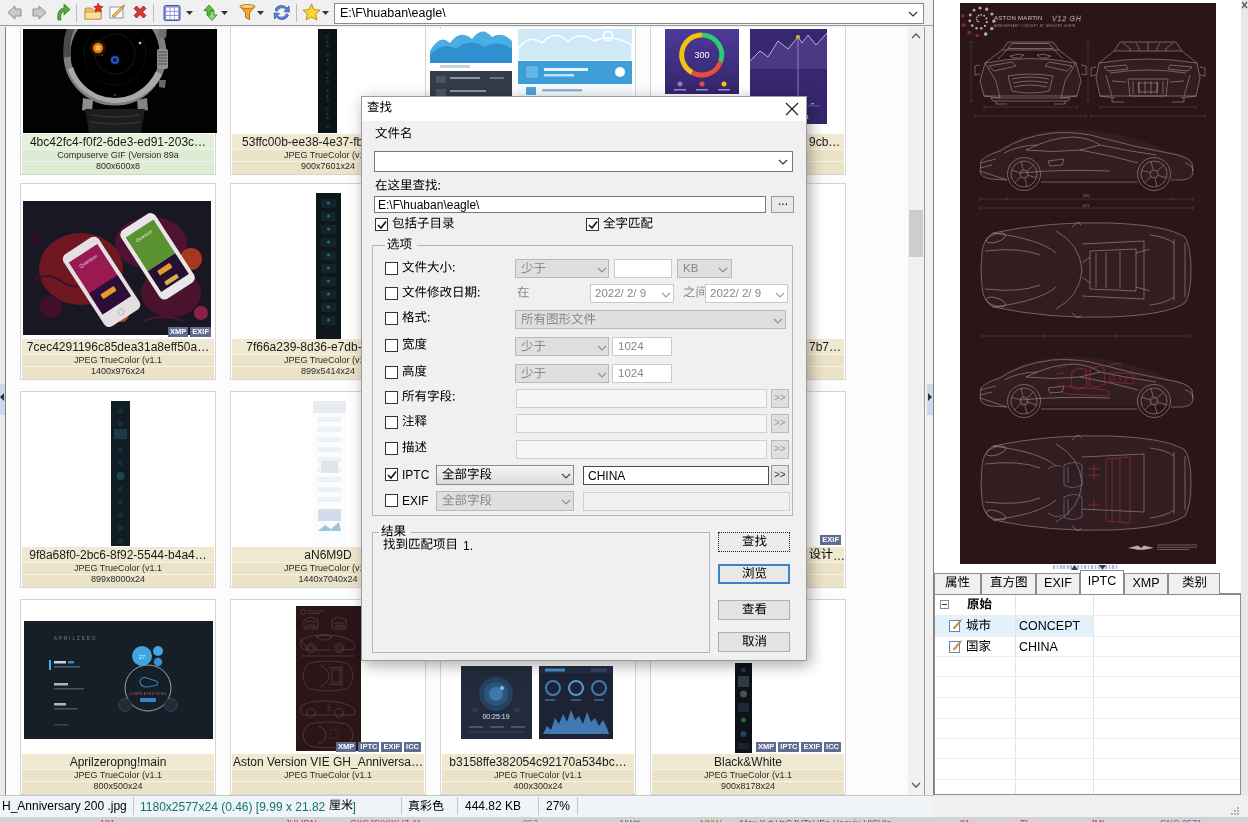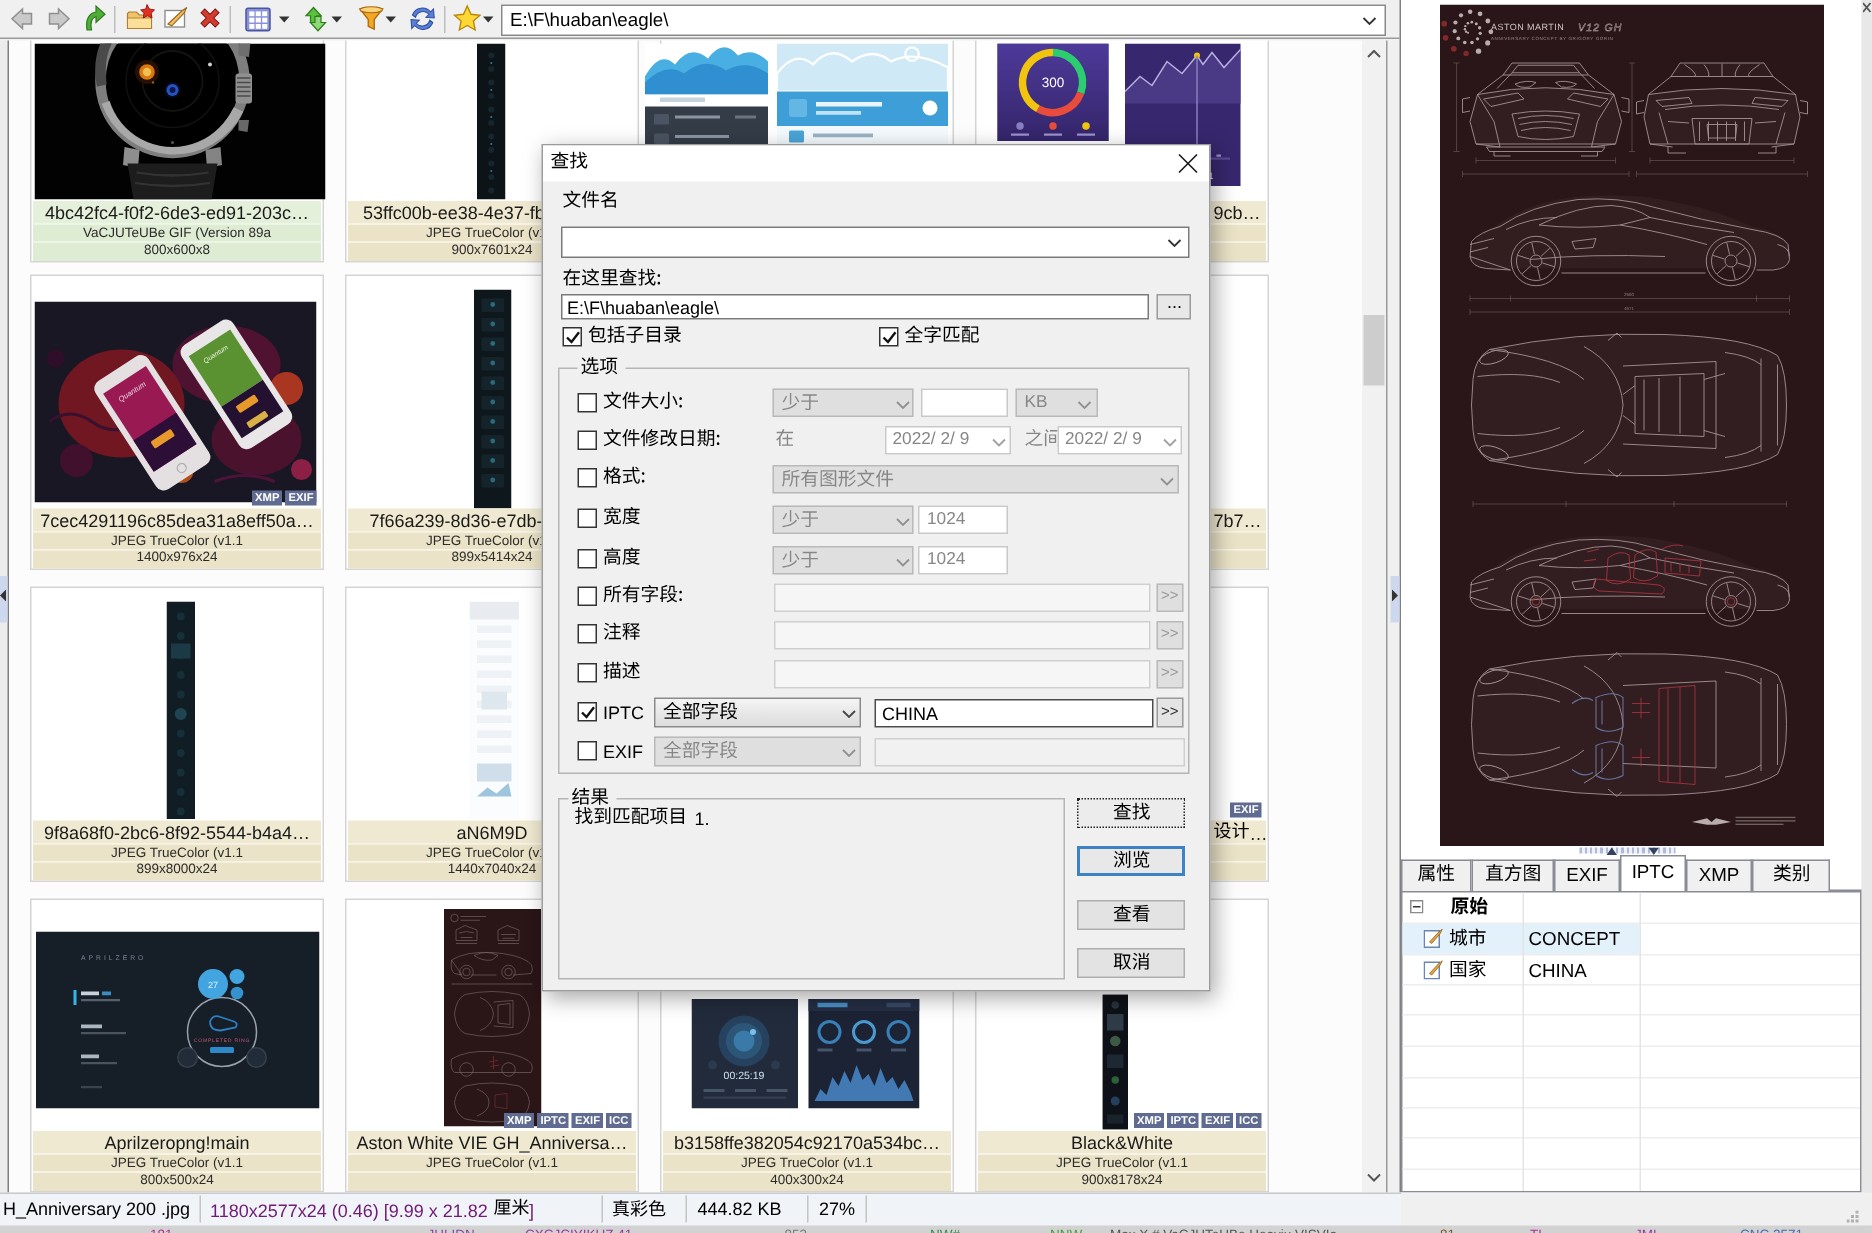--- a/index.html
+++ b/index.html
@@ -94,21 +94,21 @@
             <path d="M62 80 L122 80 L118 104 L66 104 Z" fill="#1d1d1d"></path>
             <path d="M68 86 Q92 90 116 86 M67 93 Q92 97 117 93" stroke="#333" stroke-width="1.5" fill="none"></path>
             <circle cx="92" cy="66" r="1" fill="#555"></circle>
           </svg>
           <div class="abs" style="left:1px;right:1px;top:158px;height:15px;background:#e4f0da"></div>
           <div class="abs" style="left:1px;right:1px;top:173px;height:1px;background:#ecf5e5"></div>
           <div class="abs" style="left:1px;right:1px;top:174px;height:11px;background:#dfecd4"></div>
           <div class="abs" style="left:1px;right:1px;top:185px;height:1px;background:#ecf5e5"></div>
           <div class="abs" style="left:1px;right:1px;top:186px;height:12px;background:#dfecd4"></div>
           <div class="cname" style="top:159px">4bc42fc4-f0f2-6de3-ed91-203c…</div>
-          <div class="cinfo" style="top:174px">VaCJUTeUBe GIF (Version 89a</div>
+          <div class="cinfo" style="top:174px">Compuserve GIF (Version 89a</div>
           <div class="cinfo" style="top:185px">800x600x8</div>
         </div>
         <div class="cell" style="left:230px;top:-25px;width:196px;height:200px">
           <svg class="abs" style="left:87px;top:53px" width="19" height="104" viewBox="0 0 19 104">
             <rect width="19" height="104" fill="#0c1418"></rect>
             <circle cx="9.5" cy="8" r="2" fill="#16262e"></circle>
             <circle cx="9.5" cy="17" r="2" fill="#16262e"></circle>
             <circle cx="9.5" cy="26" r="2" fill="#16262e"></circle>
             <circle cx="9.5" cy="35" r="2" fill="#16262e"></circle>
             <circle cx="9.5" cy="44" r="2" fill="#16262e"></circle>
@@ -412,21 +412,21 @@
             <g stroke="#8e3640" stroke-width="0.4" fill="none" opacity="0.9">
               <path d="M30 102 L36 101 M31 105 L37 104 M33 98 L33 107"></path>
               <path d="M34 124 L42 123 L42 133 L34 132 Z"></path>
             </g>
           </svg>
           <div class="abs" style="left:1px;right:1px;top:154px;height:15px;background:#f0e9d1"></div>
           <div class="abs" style="left:1px;right:1px;top:169px;height:1px;background:#f7f3e6"></div>
           <div class="abs" style="left:1px;right:1px;top:170px;height:11px;background:#ebe3c7"></div>
           <div class="abs" style="left:1px;right:1px;top:181px;height:1px;background:#f7f3e6"></div>
           <div class="abs" style="left:1px;right:1px;top:182px;height:12px;background:#ebe3c7"></div>
-          <div class="cname" style="top:155px">Aston White VIE GH_Anniversa…</div>
+          <div class="cname" style="top:155px">Aston Version VIE GH_Anniversa…</div>
           <div class="cinfo" style="top:170px">JPEG TrueColor (v1.1</div>
           <div class="cinfo" style="top:195px">1180x2577x24</div>
           <div class="abs" style="right:4px;top:142px;text-align:right;font-size:0;line-height:0"><span class="badge">XMP</span><span class="badge">IPTC</span><span class="badge">EXIF</span><span class="badge">ICC</span></div>
         </div>
         <div class="cell" style="left:440px;top:599px;width:196px;height:196px">
           <svg class="abs" style="left:20px;top:66px" width="152" height="73" viewBox="0 0 152 73">
             <rect x="0" y="0" width="71" height="73" fill="#222b3c"></rect>
             <circle cx="35" cy="28" r="17" fill="#26425e"></circle>
             <circle cx="35" cy="28" r="12" fill="#2d5578"></circle>
             <circle cx="35" cy="28" r="7" fill="#3a7aa8"></circle>
@@ -972,21 +972,21 @@
       <rect x="0" y="6" width="2" height="2" fill="#b0b0b0"></rect>
       <rect x="3" y="3" width="2" height="2" fill="#b0b0b0"></rect>
       <rect x="3" y="6" width="2" height="2" fill="#b0b0b0"></rect>
       <rect x="6" y="0" width="2" height="2" fill="#b0b0b0"></rect>
       <rect x="6" y="3" width="2" height="2" fill="#b0b0b0"></rect>
       <rect x="6" y="6" width="2" height="2" fill="#b0b0b0"></rect>
     </svg>
     <div class="abs" style="left:0;top:795px;width:934px;height:22px;background:#f0f3f8;border-top:1px solid #c8c8c8"></div>
     <div class="abs" style="left:2px;top:799px;font-size:12px;color:#000;white-space:nowrap">H_Anniversary 200 .jpg</div>
     <div class="abs" style="left:133px;top:797px;width:1px;height:18px;background:#c4c4c4"></div>
-    <div class="abs" style="left:140px;top:799px;font-size:12px;color:#701a75;white-space:nowrap">1180x2577x24 (0.46) [9.99 x 21.82 <svg style="vertical-align:-2px" width="24" height="14" viewBox="0 0 24 14">
+    <div class="abs" style="left:140px;top:799px;font-size:12px;color:#0f766e;white-space:nowrap">1180x2577x24 (0.46) [9.99 x 21.82 <svg style="vertical-align:-2px" width="24" height="14" viewBox="0 0 24 14">
         <path d="M1.6 0.7V4.3C1.6 6.1 1.5 8.6 0.4 10.4C0.7 10.5 1 10.8 1.2 10.9C2.3 9 2.5 6.2 2.5 4.3V1.5H11.3V0.7ZM3.4 2.4V6.8H6.5V6.9H6.5V7.8H3.3V8.6H6.5V9.9H2.4V10.7H11.5V9.9H7.4V8.6H10.6V7.8H7.4V6.9H7.3V6.8H10.5V2.4ZM4.3 4.9H6.5V6.1H4.3ZM7.3 4.9H9.6V6.1H7.3ZM4.3 3.1H6.5V4.2H4.3ZM7.3 3.1H9.6V4.2H7.3Z M21.8 0.6C21.3 1.5 20.6 2.8 20 3.6L20.8 4C21.4 3.2 22.1 2 22.7 1ZM13.4 1C14.1 1.9 14.8 3.1 15 3.9L15.9 3.5C15.6 2.7 14.9 1.5 14.2 0.7ZM17.5 0V4.6H12.7V5.5H16.8C15.8 7.2 14 8.9 12.4 9.7C12.6 9.9 12.9 10.3 13.1 10.5C14.7 9.5 16.4 7.8 17.5 6V11H18.5V5.9C19.6 7.7 21.3 9.4 22.9 10.4C23.1 10.1 23.4 9.8 23.6 9.6C22 8.8 20.3 7.2 19.2 5.5H23.3V4.6H18.5V0Z" fill="#000"></path>
       </svg>]</div>
     <div class="abs" style="left:401px;top:797px;width:1px;height:18px;background:#c4c4c4"></div>
     <div class="abs" style="left:408px;top:800px"><svg width="36" height="14" viewBox="0 0 36 14">
         <path d="M7.1 9.5C8.5 10 9.8 10.6 10.7 11L11.4 10.4C10.5 9.9 9 9.4 7.7 8.9ZM4.2 9C3.4 9.5 1.9 10.1 0.7 10.4C0.9 10.6 1.2 10.9 1.3 11C2.5 10.7 4 10.1 4.9 9.5ZM5.6 -0 5.5 1H1V1.8H5.4L5.3 2.5H2.4V8H0.7V8.7H11.3V8H9.6V2.5H6.2L6.3 1.8H11V1H6.4L6.6 0.1ZM3.3 8V7.1H8.7V8ZM3.3 4.6H8.7V5.3H3.3ZM3.3 4V3.2H8.7V4ZM3.3 5.8H8.7V6.6H3.3Z M18.3 0.1C17 0.6 14.6 0.9 12.6 1C12.7 1.2 12.8 1.5 12.8 1.8C14.8 1.6 17.3 1.3 18.9 0.9ZM12.9 2.6C13.4 3.1 13.8 4 14 4.5L14.7 4.2C14.5 3.6 14.1 2.8 13.6 2.3ZM15.1 2.1C15.4 2.7 15.7 3.5 15.9 4.1L16.6 3.8C16.5 3.3 16.1 2.5 15.8 1.9ZM18 1.9C17.7 2.6 17.2 3.6 16.9 4.2L17.6 4.5C18 3.9 18.4 2.9 18.8 2.1ZM22.1 0.2C21.5 1.1 20.2 2.1 19.1 2.7C19.3 2.8 19.6 3.1 19.8 3.3C20.9 2.7 22.2 1.6 23 0.6ZM22.5 3.5C21.7 4.5 20.3 5.5 19.2 6.1C19.4 6.3 19.7 6.5 19.8 6.7C21.1 6.1 22.5 5 23.4 3.9ZM22.8 6.9C21.9 8.3 20.2 9.6 18.5 10.3C18.7 10.5 19 10.8 19.2 11C21 10.2 22.7 8.9 23.7 7.2ZM16.4 6.3H16.4L16.4 6.4ZM15.5 4.2V5.5H12.7V6.3H15.2C14.5 7.5 13.4 8.7 12.3 9.4C12.5 9.6 12.8 9.9 12.9 10.2C13.8 9.5 14.7 8.5 15.5 7.4V11H16.4V7.2C17.1 7.8 17.7 8.5 18.1 9.1L18.7 8.5C18.3 7.9 17.4 7 16.5 6.3H18.8V5.5H16.4V4.2Z M29.7 4.2V6.3H26.9V4.2ZM30.6 4.2H33.4V6.3H30.6ZM31.2 1.9C30.8 2.4 30.4 2.9 29.9 3.3H26.7C27.2 2.9 27.6 2.4 28 1.9ZM28.2 -0C27.4 1.6 25.9 3 24.5 3.9C24.6 4.1 24.9 4.6 25 4.8C25.3 4.5 25.7 4.3 26 4V9.1C26 10.5 26.6 10.8 28.5 10.8C29 10.8 32.7 10.8 33.2 10.8C35 10.8 35.3 10.3 35.6 8.4C35.3 8.4 34.9 8.2 34.7 8.1C34.5 9.7 34.4 10 33.2 10C32.4 10 29.1 10 28.5 10C27.2 10 26.9 9.8 26.9 9.1V7.1H33.4V7.7H34.3V3.3H31C31.6 2.7 32.1 2.1 32.5 1.4L32 1L31.8 1.1H28.6C28.8 0.8 28.9 0.5 29.1 0.3Z" fill="#000"></path>
       </svg></div>
     <div class="abs" style="left:457px;top:797px;width:1px;height:18px;background:#c4c4c4"></div>
     <div class="abs" style="left:465px;top:799px;font-size:12px;color:#000">444.82 KB</div>
     <div class="abs" style="left:538px;top:797px;width:1px;height:18px;background:#c4c4c4"></div>
     <div class="abs" style="left:546px;top:799px;font-size:12px;color:#000">27%</div>

